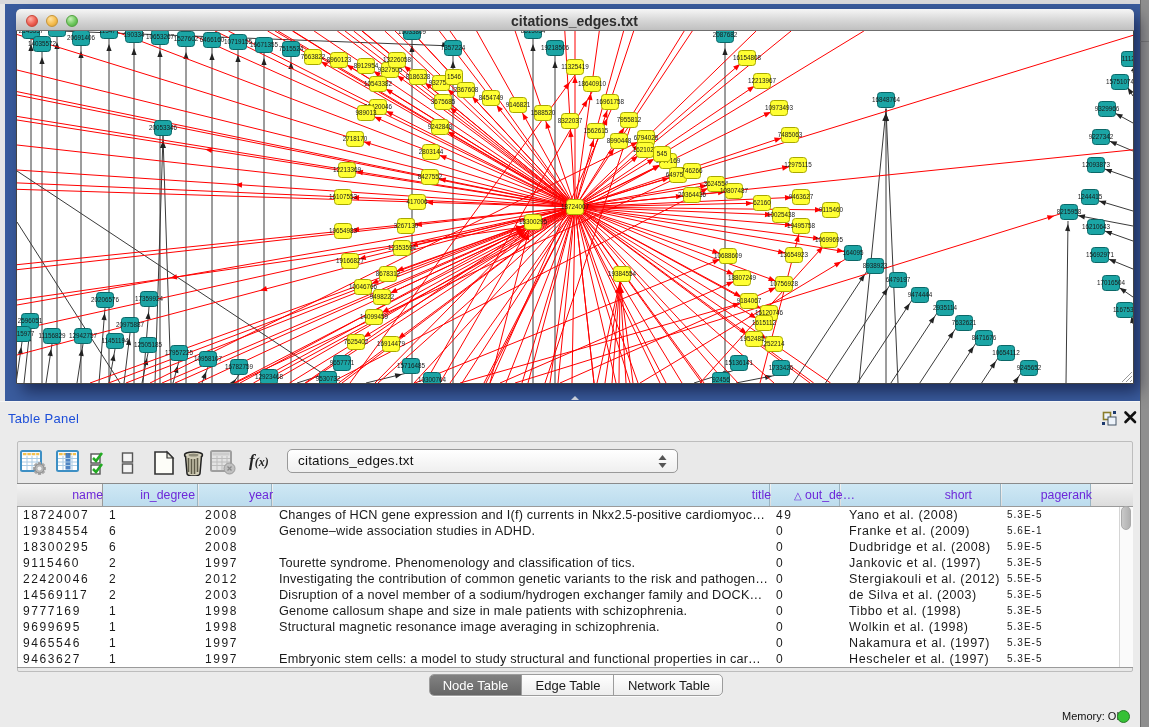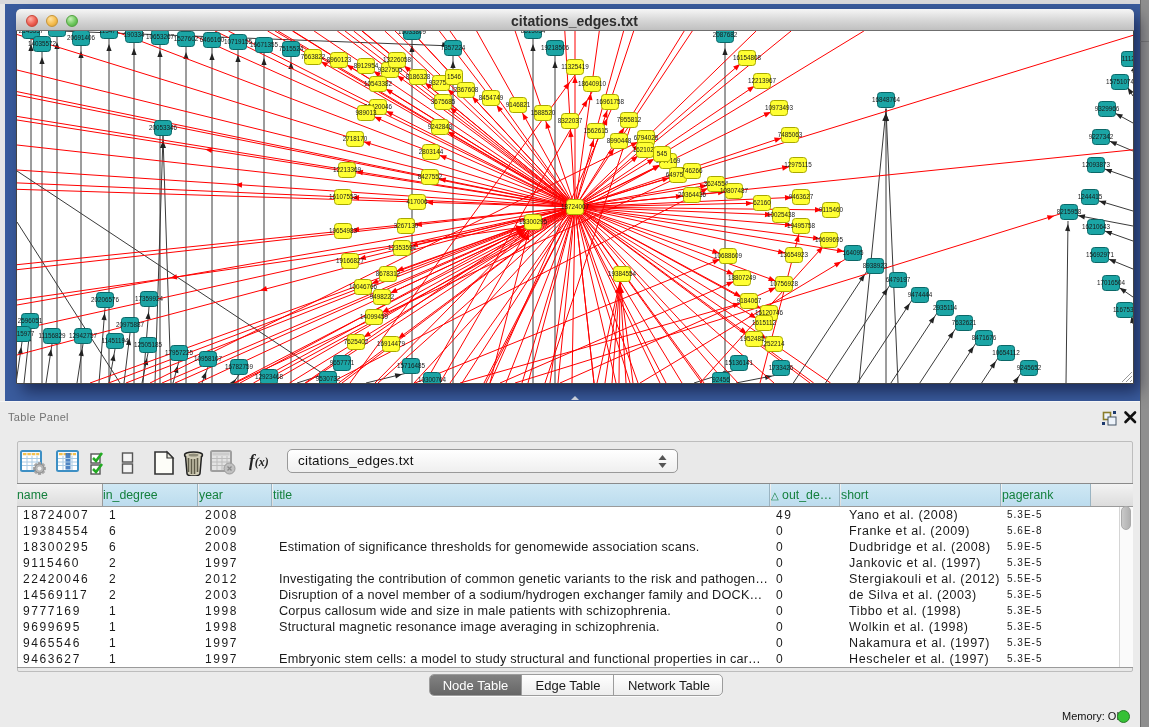--- a/index.html
+++ b/index.html
@@ -6,25 +6,25 @@
 #frame{position:absolute;left:5px;top:4px;width:1141px;height:397px;background:#3a5c9e;}
 #topstrip{position:absolute;left:0;top:0;width:1149px;height:4px;background:#d9d9dc}
 #leftstrip{position:absolute;left:0;top:4px;width:5px;height:397px;background:#e7e7e7}
 #rightstrip{position:absolute;left:1140px;top:0;width:9px;height:727px;background:#8f8f8f;border-left:1px solid #6c6c6c}
 #rline{position:absolute;left:1140px;top:41px;width:9px;height:1px;background:#777}
 #netwin{position:absolute;left:16px;top:9px;width:1118px;height:375px;border:1px solid #444;border-radius:5px 5px 0 0;box-shadow:6px 8px 16px rgba(0,0,25,.5);background:#fff}
 #titlebar{position:absolute;left:16px;top:9px;width:1118px;height:22px;border-radius:5px 5px 0 0;background:linear-gradient(#f6f6f6,#d6d6d6 55%,#c0c0c0);border-bottom:1px solid #6f6f6f}
 #title{position:absolute;left:0;top:4px;width:100%;text-align:center;font-size:14px;font-weight:bold;color:#2e2e2e}
 .tl{position:absolute;top:15px;width:12px;height:12px;border-radius:50%}
 #panel{position:absolute;left:0;top:401px;width:1140px;height:326px;background:#ebebeb;border-top:1px solid #f6f6f6}
-#ptitle{position:absolute;left:8px;top:411px;font-size:11px;letter-spacing:0.3px;color:#737373}
+#ptitle{position:absolute;left:8px;top:411px;font-size:13px;letter-spacing:0.3px;color:#1d4ed8}
 #toolbox{position:absolute;left:17px;top:441px;width:1116px;height:231px;background:#e9e9e9;border:1px solid #bdbdbd;border-radius:2px}
 #thead{position:absolute;left:17px;top:483px;width:1116px;height:24px;border-top:1px solid #8a8a8a;border-bottom:1px solid #9a9a9a;background:linear-gradient(#f3f3f3,#dcdcdc)}
 .hb{position:absolute;top:484px;height:22px;background:linear-gradient(#cfe8f4,#bcdcee);border-right:1px solid #9ab4c2}
-.ht{position:absolute;top:488px;height:16px;font-size:12.3px;color:#15803d;text-align:left}
+.ht{position:absolute;top:488px;height:16px;font-size:12.3px;color:#6d28d9;text-align:right}
 #tbody{position:absolute;left:18px;top:507px;width:1101px;height:160px;background:#fff}
 #tbot{position:absolute;left:17px;top:667px;width:1116px;height:1px;background:#9a9a9a}
 .trow{position:absolute;left:0;width:1140px;height:16px}
 .c{position:absolute;top:0;color:#1a1a1a;white-space:nowrap;overflow:hidden;line-height:16px}
 .cn{font-size:12px;letter-spacing:1.6px}
 .ct{font-size:12.7px;letter-spacing:0.2px}
 .cs{font-size:12.5px;letter-spacing:0.6px}
 .cp{font-size:10px;letter-spacing:1px}
 #sbar{position:absolute;left:1119px;top:507px;width:14px;height:160px;background:#fafafa;border-left:1px solid #d5d5d5}
 #sthumb{position:absolute;left:1121px;top:506px;width:10px;height:24px;background:linear-gradient(90deg,#c9c9c9,#b0b0b0);border-radius:5px;border:1px solid #aaa}
@@ -801,45 +801,47 @@
 <div class="ht" style="left:199px;width:74px">year</div>
 <div class="ht" style="left:273px;width:498px">title</div>
 <div class="ht" style="left:771px;width:84px"><span style="font-size:10px">△</span> out_de…</div>
 <div class="ht" style="left:841px;width:131px">short</div>
 <div class="ht" style="left:1002px;width:90px">pagerank</div>
 <div id="tbody"></div>
 <div class="trow" style="top:507px">
     <div class="c cn" style="left:23px;width:80px">18724007</div>
     <div class="c cn" style="left:109px;width:88px">1</div>
     <div class="c cn" style="left:205px;width:66px">2008</div>
+    <div class="c ct" style="left:279px;width:489px">Changes of HCN gene expression and I(f) currents in Nkx2.5-positive cardiomyoc…</div>
     <div class="c cn" style="left:776px;width:63px">49</div>
     <div class="c cs" style="left:849px;width:152px">Yano et al. (2008)</div>
     <div class="c cp" style="left:1007px;width:84px">5.3E-5</div>
   </div>
 <div class="trow" style="top:523px">
     <div class="c cn" style="left:23px;width:80px">19384554</div>
     <div class="c cn" style="left:109px;width:88px">6</div>
     <div class="c cn" style="left:205px;width:66px">2009</div>
+    <div class="c ct" style="left:279px;width:489px">Genome–wide association studies in ADHD.</div>
     <div class="c cn" style="left:776px;width:63px">0</div>
     <div class="c cs" style="left:849px;width:152px">Franke et al. (2009)</div>
-    <div class="c cp" style="left:1007px;width:84px">5.6E-8</div>
+    <div class="c cp" style="left:1007px;width:84px">5.6E-1</div>
   </div>
 <div class="trow" style="top:539px">
     <div class="c cn" style="left:23px;width:80px">18300295</div>
     <div class="c cn" style="left:109px;width:88px">6</div>
     <div class="c cn" style="left:205px;width:66px">2008</div>
-    <div class="c ct" style="left:279px;width:489px">Estimation of significance thresholds for genomewide association scans.</div>
     <div class="c cn" style="left:776px;width:63px">0</div>
     <div class="c cs" style="left:849px;width:152px">Dudbridge et al. (2008)</div>
     <div class="c cp" style="left:1007px;width:84px">5.9E-5</div>
   </div>
 <div class="trow" style="top:555px">
     <div class="c cn" style="left:23px;width:80px">9115460</div>
     <div class="c cn" style="left:109px;width:88px">2</div>
     <div class="c cn" style="left:205px;width:66px">1997</div>
+    <div class="c ct" style="left:279px;width:489px">Tourette syndrome. Phenomenology and classification of tics.</div>
     <div class="c cn" style="left:776px;width:63px">0</div>
     <div class="c cs" style="left:849px;width:152px">Jankovic et al. (1997)</div>
     <div class="c cp" style="left:1007px;width:84px">5.3E-5</div>
   </div>
 <div class="trow" style="top:571px">
     <div class="c cn" style="left:23px;width:80px">22420046</div>
     <div class="c cn" style="left:109px;width:88px">2</div>
     <div class="c cn" style="left:205px;width:66px">2012</div>
     <div class="c ct" style="left:279px;width:489px">Investigating the contribution of common genetic variants to the risk and pathogen…</div>
     <div class="c cn" style="left:776px;width:63px">0</div>
@@ -852,21 +854,21 @@
     <div class="c cn" style="left:205px;width:66px">2003</div>
     <div class="c ct" style="left:279px;width:489px">Disruption of a novel member of a sodium/hydrogen exchanger family and DOCK…</div>
     <div class="c cn" style="left:776px;width:63px">0</div>
     <div class="c cs" style="left:849px;width:152px">de Silva et al. (2003)</div>
     <div class="c cp" style="left:1007px;width:84px">5.3E-5</div>
   </div>
 <div class="trow" style="top:603px">
     <div class="c cn" style="left:23px;width:80px">9777169</div>
     <div class="c cn" style="left:109px;width:88px">1</div>
     <div class="c cn" style="left:205px;width:66px">1998</div>
-    <div class="c ct" style="left:279px;width:489px">Corpus callosum wide and size in male patients with schizophrenia.</div>
+    <div class="c ct" style="left:279px;width:489px">Genome callosum shape and size in male patients with schizophrenia.</div>
     <div class="c cn" style="left:776px;width:63px">0</div>
     <div class="c cs" style="left:849px;width:152px">Tibbo et al. (1998)</div>
     <div class="c cp" style="left:1007px;width:84px">5.3E-5</div>
   </div>
 <div class="trow" style="top:619px">
     <div class="c cn" style="left:23px;width:80px">9699695</div>
     <div class="c cn" style="left:109px;width:88px">1</div>
     <div class="c cn" style="left:205px;width:66px">1998</div>
     <div class="c ct" style="left:279px;width:489px">Structural magnetic resonance image averaging in schizophrenia.</div>
     <div class="c cn" style="left:776px;width:63px">0</div>

